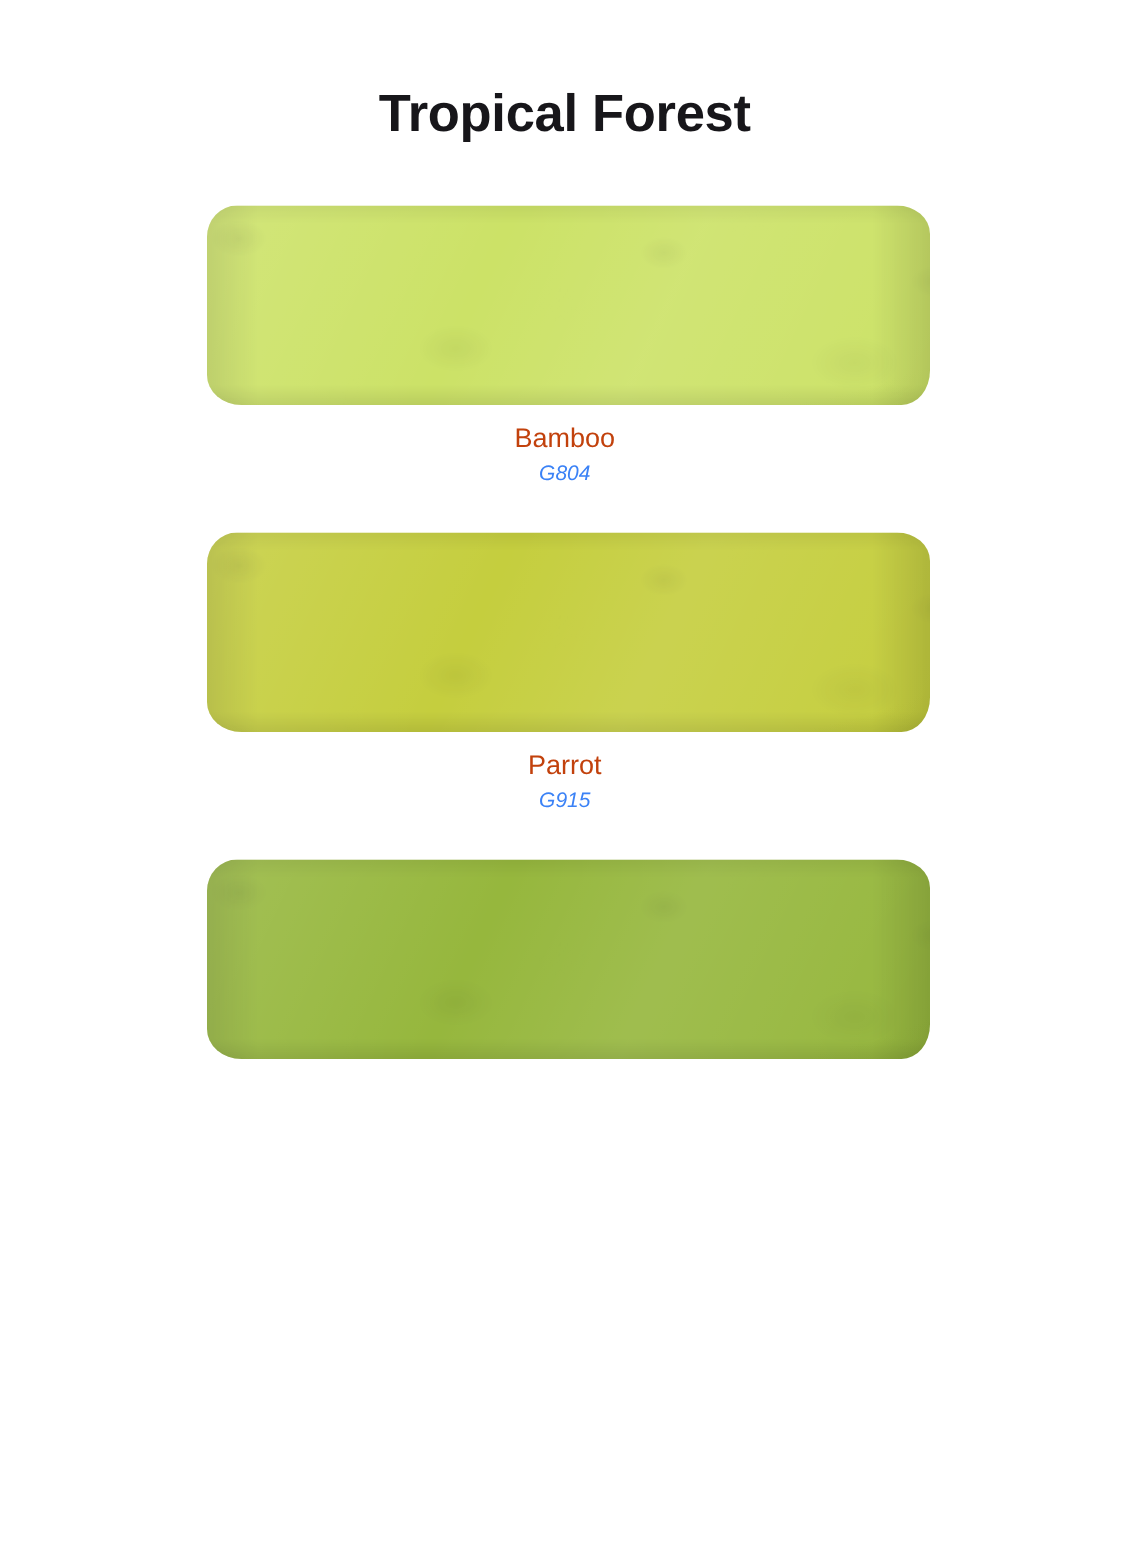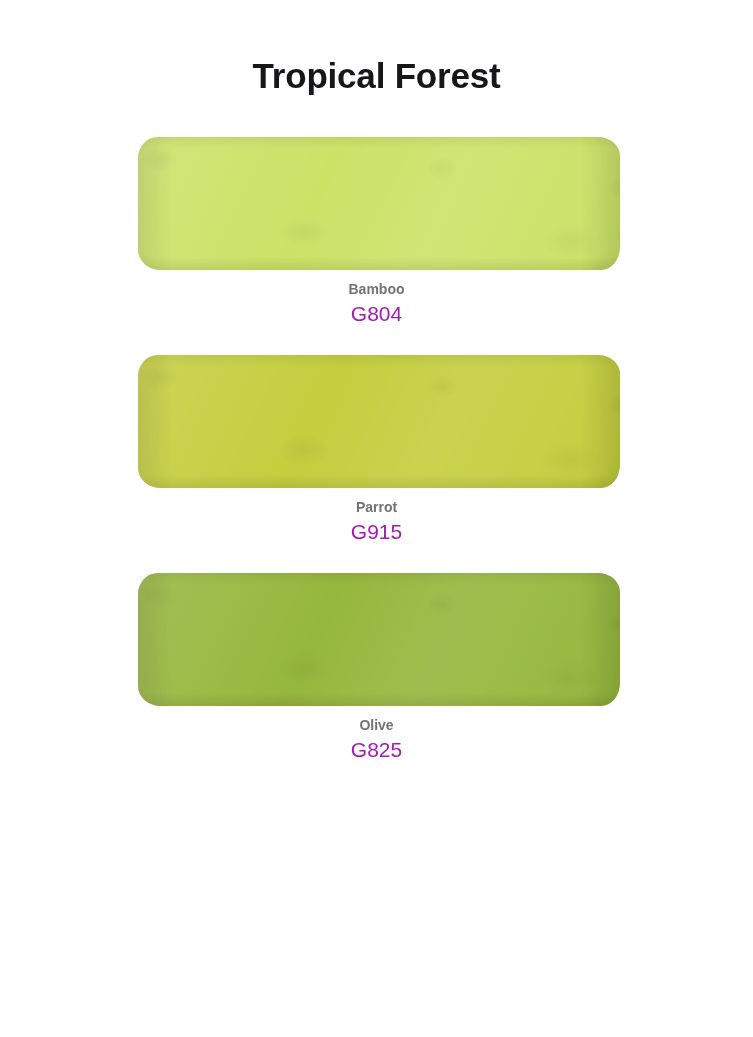--- a/index.html
+++ b/index.html
@@ -109,31 +109,32 @@
 
   .swatch-caption {
     position: absolute;
     top: 142px;
     left: 0;
     width: 753px;
     text-align: center;
   }
 
   .swatch-name {
-    font-size: 14px;
-    font-weight: 700;
-    color: #737373;
+    font-size: 18px;
+    font-weight: 400;
+    color: #c2410c;
     line-height: 1.45;
   }
 
   .swatch-code {
-    font-size: 21px;
+    font-size: 14px;
     font-weight: 400;
-    color: #a21caf;
+    color: #3b82f6;
     line-height: 1.45;
+    font-style: italic;
   }
 </style>
 </head>
 <body style="background: rgb(255, 255, 255); color: rgb(35, 31, 32);">
 
 <div class="page">
 
   <div class="palette-title">Tropical Forest</div>
 
   <div class="swatch-list">
@@ -170,21 +171,17 @@
 
     <div class="swatch-row">
       <div class="swatch-chip-wrap">
         <div class="swatch-chip">
           <div class="base" style="background: radial-gradient(120% 130% at 45% 40%, rgb(150, 183, 61) 0%, rgb(150, 183, 61) 55%, rgb(135, 167, 50) 100%);"></div>
           <div class="grain"></div>
           <div class="pool"></div>
           <div class="sheen"></div>
         </div>
       </div>
-      <div class="swatch-caption">
-        <div class="swatch-name">Olive</div>
-        <div class="swatch-code">G825</div>
-      </div>
     </div>
 
 
   </div>
 </div>
 
 </body></html>

